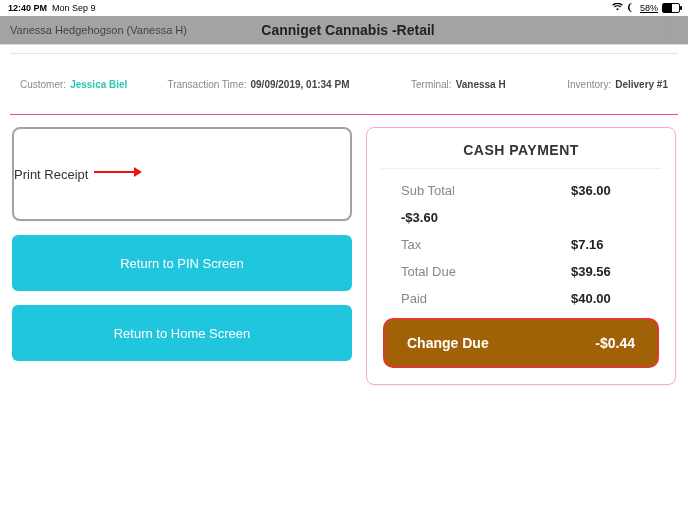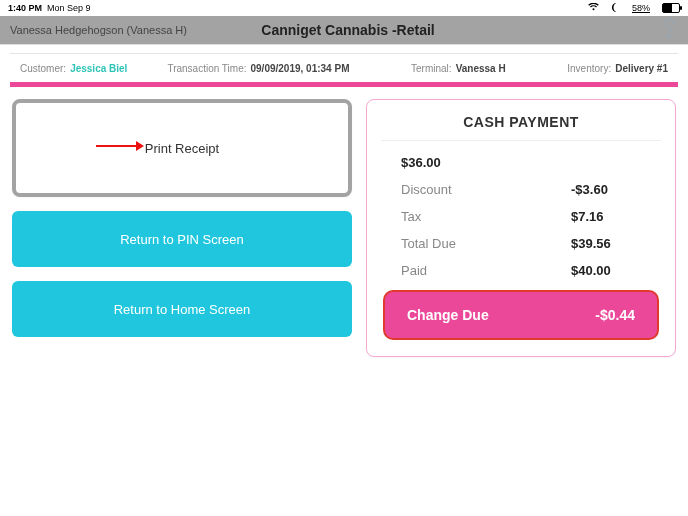--- a/index.html
+++ b/index.html
@@ -1,51 +1,51 @@
 <!DOCTYPE html>
 <html><head>
 <meta charset="utf-8">
 <style>
   html,body{margin:0;padding:0;width:688px;height:516px;background:#fff;font-family:-apple-system,Helvetica,Arial,sans-serif;color:#333;}
   .status-bar{height:16px;padding:0 8px;font-size:9px;display:flex;align-items:center;justify-content:space-between;color:#000;}
-  .status-right{display:flex;align-items:center;gap:12px;text-decoration:underline;}
+  .status-right{display:flex;align-items:center;gap:4px;text-decoration:underline;}
   .app-header{height:28px;display:flex;align-items:center;position:relative;border-bottom:1px solid #ddd;background:#a3a3a3;}
   .user-name{font-size:11px;color:#444;padding-left:10px;}
   .store-title{position:absolute;left:8px;right:0;text-align:center;font-size:14px;font-weight:700;color:#222;pointer-events:none;}
   .key-icon{position:absolute;right:10px;top:2px;color:#888;}
-  .info-bar{height:28px;margin:8px 10px 0 10px;border-top:1px solid #e5e5e5;border-bottom:5px solid #ec4899;display:flex;align-items:center;font-size:10px;color:#888;padding:0 10px;}
+  .info-bar{height:28px;margin:8px 10px 0 10px;border-top:1px solid #e5e5e5;border-bottom:1px solid #ec4899;display:flex;align-items:center;font-size:10px;color:#888;padding:16px 10px;}
   .info-item{display:flex;gap:4px;}
   .info-item .val{color:#444;font-weight:600;}
   .info-item .val.green{color:#2ec4b6;font-weight:700;}
   .info-bar .sp1{width:40px;}
   .info-bar .sp2{flex:1;}
   .content{display:flex;padding:12px;gap:14px;}
   .left-col{width:340px;display:flex;flex-direction:column;gap:14px;}
-  .card{background:#fff;border:4px solid #a3a3a3;border-radius:8px;box-shadow:0 1px 2px rgba(0,0,0,0.04);height:90px;display:flex;align-items:center;justify-content:center;position:relative;}
+  .card{background:#fff;border:2px solid #a3a3a3;border-radius:8px;box-shadow:0 1px 2px rgba(0,0,0,0.04);height:90px;display:flex;align-items:center;justify-content:flex-start;position:relative;}
   .card-label{font-size:13px;color:#333;}
   .red-arrow{position:absolute;left:80px;top:50%;transform:translateY(-50%);}
   .cyan-btn{background:#1fc6dd;border-radius:6px;height:56px;display:flex;align-items:center;justify-content:center;color:#fff;font-size:13px;cursor:pointer;}
   .right-col{flex:1;}
   .payment-card{background:#fff;border:1px solid #f9a8d4;border-radius:8px;box-shadow:0 1px 2px rgba(0,0,0,0.04);padding:14px 14px 16px 14px;}
   .payment-title{text-align:center;font-size:14px;font-weight:700;letter-spacing:0.5px;color:#333;margin-bottom:10px;}
   .payment-title-line{border:none;border-top:1px solid #eee;margin:0 0 8px 0;}
   .pay-row{display:flex;align-items:center;padding:6px 20px;font-size:13px;}
   .pay-label{flex:1;color:#888;}
   .pay-val{font-weight:700;color:#222;min-width:70px;}
-  .change-box{background:#ec4899;border:2px solid #e03a2f;border-radius:10px;margin:6px 2px 0 2px;height:46px;display:flex;align-items:center;padding:0 22px;color:#fff;font-size:14px;font-weight:600;}
+  .change-box{background:#a16207;border:2px solid #e03a2f;border-radius:10px;margin:6px 2px 0 2px;height:46px;display:flex;align-items:center;padding:0 22px;color:#fff;font-size:14px;font-weight:600;}
   .change-box .lbl{flex:1;}
   .batt{display:inline-block;width:16px;height:8px;border:1px solid #000;border-radius:2px;position:relative;}
   .batt::after{content:"";position:absolute;right:-3px;top:2px;width:2px;height:4px;background:#000;border-radius:1px;}
   .batt i{display:block;height:100%;width:58%;background:#000;}
 </style>
 </head>
 <body>
 
 <div class="status-bar">
-  <div><b>1:40 PM</b>&nbsp;&nbsp;<span>Mon Sep 9</span></div>
+  <div><b>12:40 PM</b>&nbsp;&nbsp;<span>Mon Sep 9</span></div>
   <div class="status-right">
     <span>
       <svg width="11" height="8" viewBox="0 0 11 8">
           <path d="M5.5 7.2a1 1 0 100-2 1 1 0 000 2zm-2.6-2.7a3.7 3.7 0 015.2 0l.9-.9a5 5 0 00-7 0zm-1.8-1.8a6.3 6.3 0 018.8 0l.9-.9a7.6 7.6 0 00-10.6 0z" fill="#000"></path>
         </svg>
     </span>
     <span>
       <svg width="9" height="9" viewBox="0 0 10 10">
           <path d="M6 0a5 5 0 100 10A5.5 5.5 0 016 0z" fill="#000"></path>
         </svg>
@@ -107,24 +107,24 @@
     <div class="cyan-btn">
       <span>Return to Home Screen</span>
     </div>
   </div>
 
   <div class="right-col">
     <div class="payment-card">
       <div class="payment-title">CASH PAYMENT</div>
       <hr class="payment-title-line">
       <div class="pay-row">
+        <span class="pay-label">Sub Total</span>
         <span class="pay-val">$36.00</span>
       </div>
       <div class="pay-row">
-        <span class="pay-label">Discount</span>
         <span class="pay-val">-$3.60</span>
       </div>
       <div class="pay-row">
         <span class="pay-label">Tax</span>
         <span class="pay-val">$7.16</span>
       </div>
       <div class="pay-row">
         <span class="pay-label">Total Due</span>
         <span class="pay-val">$39.56</span>
       </div>

